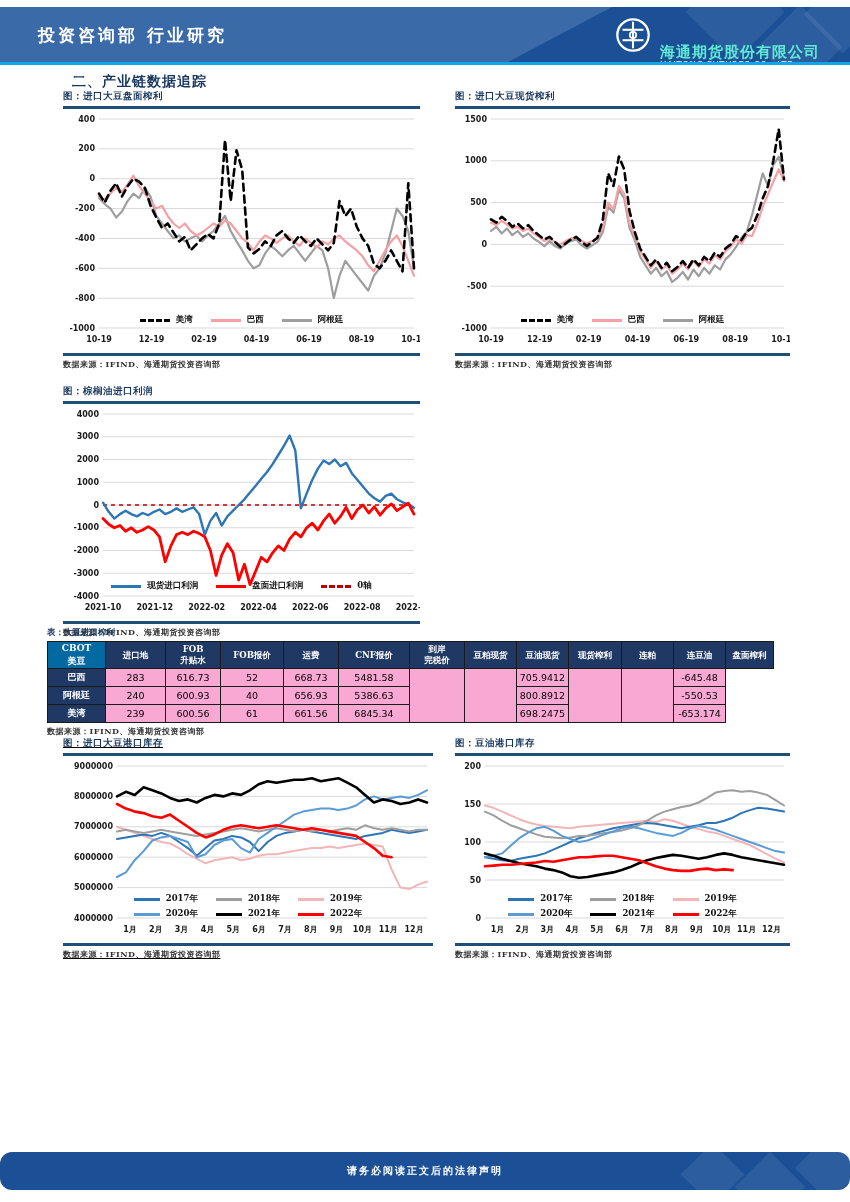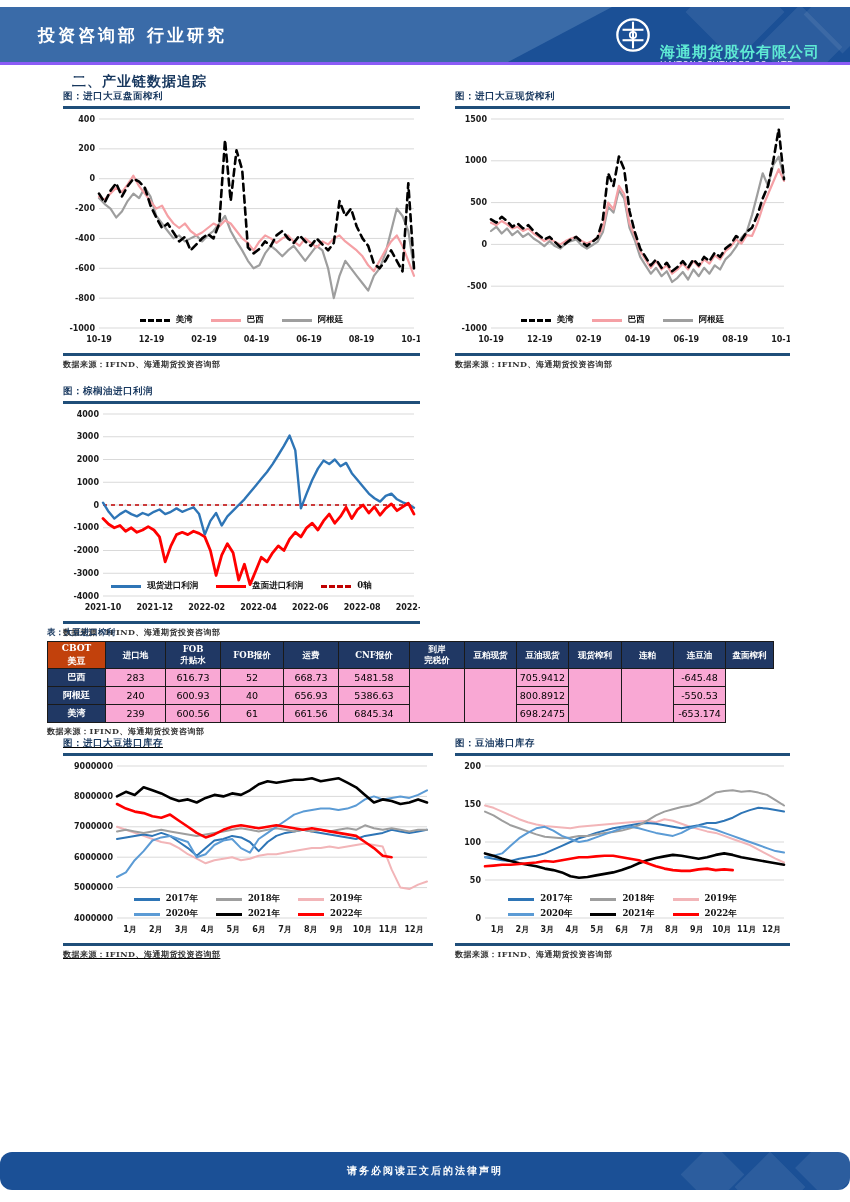--- a/index.html
+++ b/index.html
@@ -1,18 +1,18 @@
 <!DOCTYPE html>
 <html><head>
 <meta charset="utf-8">
 <style>
   html,body{margin:0;padding:0;}
   body{width:850px;height:1202px;background:#fff;font-family:"DejaVu Sans",sans-serif;position:relative;overflow:hidden;}
   .band{position:absolute;left:0;width:850px;background:#1B5096;overflow:hidden;}
-  #header-band{top:7px;height:55px;border-bottom:3px solid #8b5cf6;}
+  #header-band{top:7px;height:55px;border-bottom:3px solid #0ea5e9;}
   .band-light{position:absolute;left:0;top:0;width:72%;height:100%;background:#3A6BA8;clip-path:polygon(0 0,100% 0,83% 100%,0 100%);}
   .diamond{position:absolute;background:rgba(255,255,255,0.08);transform:rotate(45deg);}
   #header-title{position:absolute;left:38px;top:50%;transform:translateY(-50%);color:#fff;font:bold 17px "DejaVu Sans",sans-serif;letter-spacing:3px;}
   #logo-box{position:absolute;right:30px;top:50%;transform:translateY(-50%);display:flex;align-items:center;gap:8px;}
   #logo-text-cn{color:#5eead4;font:bold 15px "DejaVu Serif",serif;letter-spacing:1px;line-height:16px;margin-top:44px;}
   #logo-text-en{color:#eaf1f8;font:8.5px "DejaVu Sans",sans-serif;letter-spacing:0.6px;}
   #section-title{position:absolute;left:72px;top:73px;font:bold 14px "DejaVu Serif",serif;color:#17375E;letter-spacing:1px;}
   .chart-block{position:absolute;}
   .chart-title{font:bold 9.5px "DejaVu Serif",serif;color:#17375E;margin-bottom:3px;letter-spacing:0.5px;}
   .title-rule{height:3px;background:#1F4E79;margin-bottom:2px;}
@@ -23,21 +23,21 @@
   .legend{position:absolute;left:0;right:0;display:flex;flex-direction:column;align-items:center;gap:3px;pointer-events:none;}
   .legend-row{display:flex;justify-content:center;gap:18px;}
   .legend-item{display:flex;align-items:center;gap:6px;}
   .legend-sample{display:inline-block;height:0;}
   .legend-label{font:bold 8.5px "DejaVu Serif",serif;color:#111;}
   #table-block{position:absolute;left:47px;top:627px;width:727px;}
   .table-caption{font:bold 8.5px "DejaVu Serif",serif;color:#17375E;margin-bottom:2px;}
   table{border-collapse:collapse;width:727px;table-layout:fixed;}
   th,td{border:1px solid #1a1a1a;text-align:center;padding:0 1px;overflow:hidden;}
   thead th{background:#203864;color:#fff;font:bold 8.5px "DejaVu Serif",serif;height:26px;white-space:pre-line;line-height:11px;}
-  .corner{background:#c2410c;color:#fff;font:bold 9px "DejaVu Serif",serif;white-space:pre-line;line-height:13px;}
+  .corner{background:#0369a1;color:#fff;font:bold 9px "DejaVu Serif",serif;white-space:pre-line;line-height:13px;}
   .rowlabel{background:#203864;color:#fff;font:bold 9px "DejaVu Serif",serif;height:17px;}
   tbody td{font:9.5px "DejaVu Sans",sans-serif;color:#000;height:17px;background:#f9a8d4;}
   #footer-band{top:1152px;height:38px;border-radius:12px;}
   #footer-text{position:absolute;width:100%;text-align:center;top:50%;transform:translateY(-50%);color:#fff;font:bold 10px "DejaVu Serif",serif;letter-spacing:2px;}
 </style>
 </head>
 <body>
 
 <div class="band" id="header-band">
   <div class="band-light"></div>

